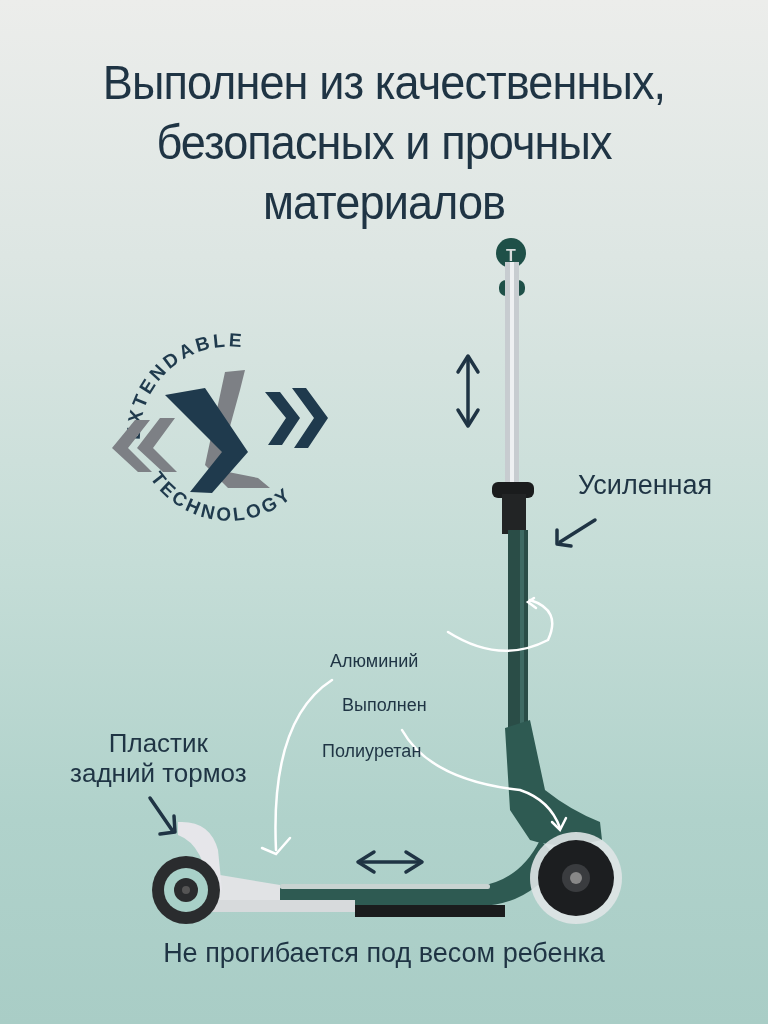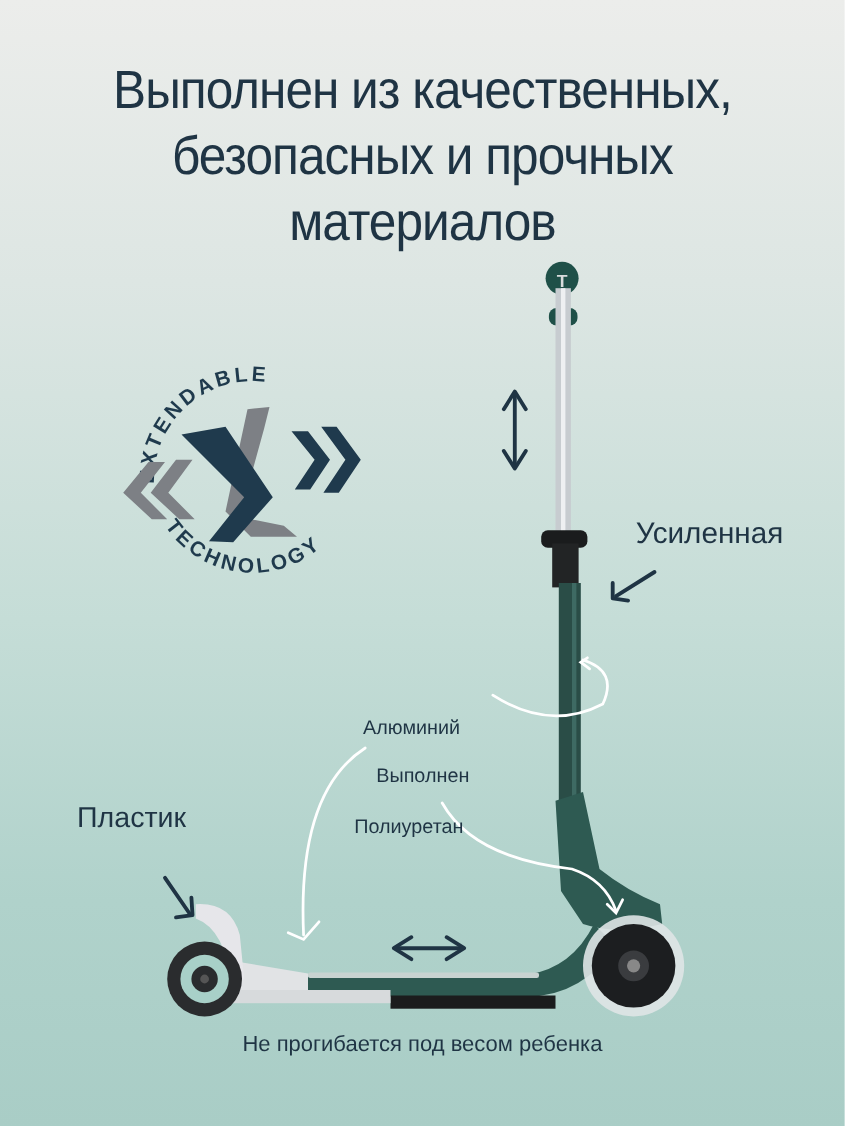--- a/index.html
+++ b/index.html
@@ -7,21 +7,21 @@
   .page { position:relative; width:768px; height:1024px; background:linear-gradient(180deg,#ecedeb 0%,#dde6e3 25%,#c5ddd7 55%,#b0d2cb 80%,#a9cdc6 100%); color:#1f3444; }
   .title { position:absolute; top:52px; left:0; width:768px; text-align:center; font-size:49px; line-height:60px; letter-spacing:-1px; color:#1f3444; transform:scaleX(0.92); transform-origin:center; }
   .title div { white-space:nowrap; }
   .label { position:absolute; color:#1f3444; white-space:nowrap; }
   .callout-frame { left:578px; top:470px; font-size:27px; line-height:30px; text-align:right; }
   .mat { font-size:18px;margin-top:33px; }
   .mat-al { left:330px; top:618px; }
   .mat-pl { left:342px; top:662px; }
   .mat-pu { left:322px; top:708px; }
   .callout-brake { left:70px; top:728px; font-size:26px; line-height:30px; text-align:center; }
-  .bottom { position:absolute; top:938px; left:0; width:768px; text-align:center; font-size:20px; color:#1f3444; }
+  .bottom { position:absolute; top:938px; left:0; width:768px; text-align:center; font-size:27px; color:#1f3444; }
   svg.overlay { position:absolute; left:0; top:0; }
 </style>
 </head>
 <body>
 
 <div class="page">
 
   <div class="title">
     <div>Выполнен из качественных,</div>
     <div>безопасных и прочных</div>
@@ -125,16 +125,17 @@
   <div class="label callout-frame">
     <div>Усиленная</div>
   </div>
 
   <div class="label mat mat-al">Алюминий</div>
   <div class="label mat mat-pl">Выполнен</div>
   <div class="label mat mat-pu">Полиуретан</div>
 
   <div class="label callout-brake">
     <div>Пластик</div>
+    <div>задний тормоз</div>
   </div>
 
   <div class="bottom">Не прогибается под весом ребенка</div>
 </div>
 
 </body></html>

